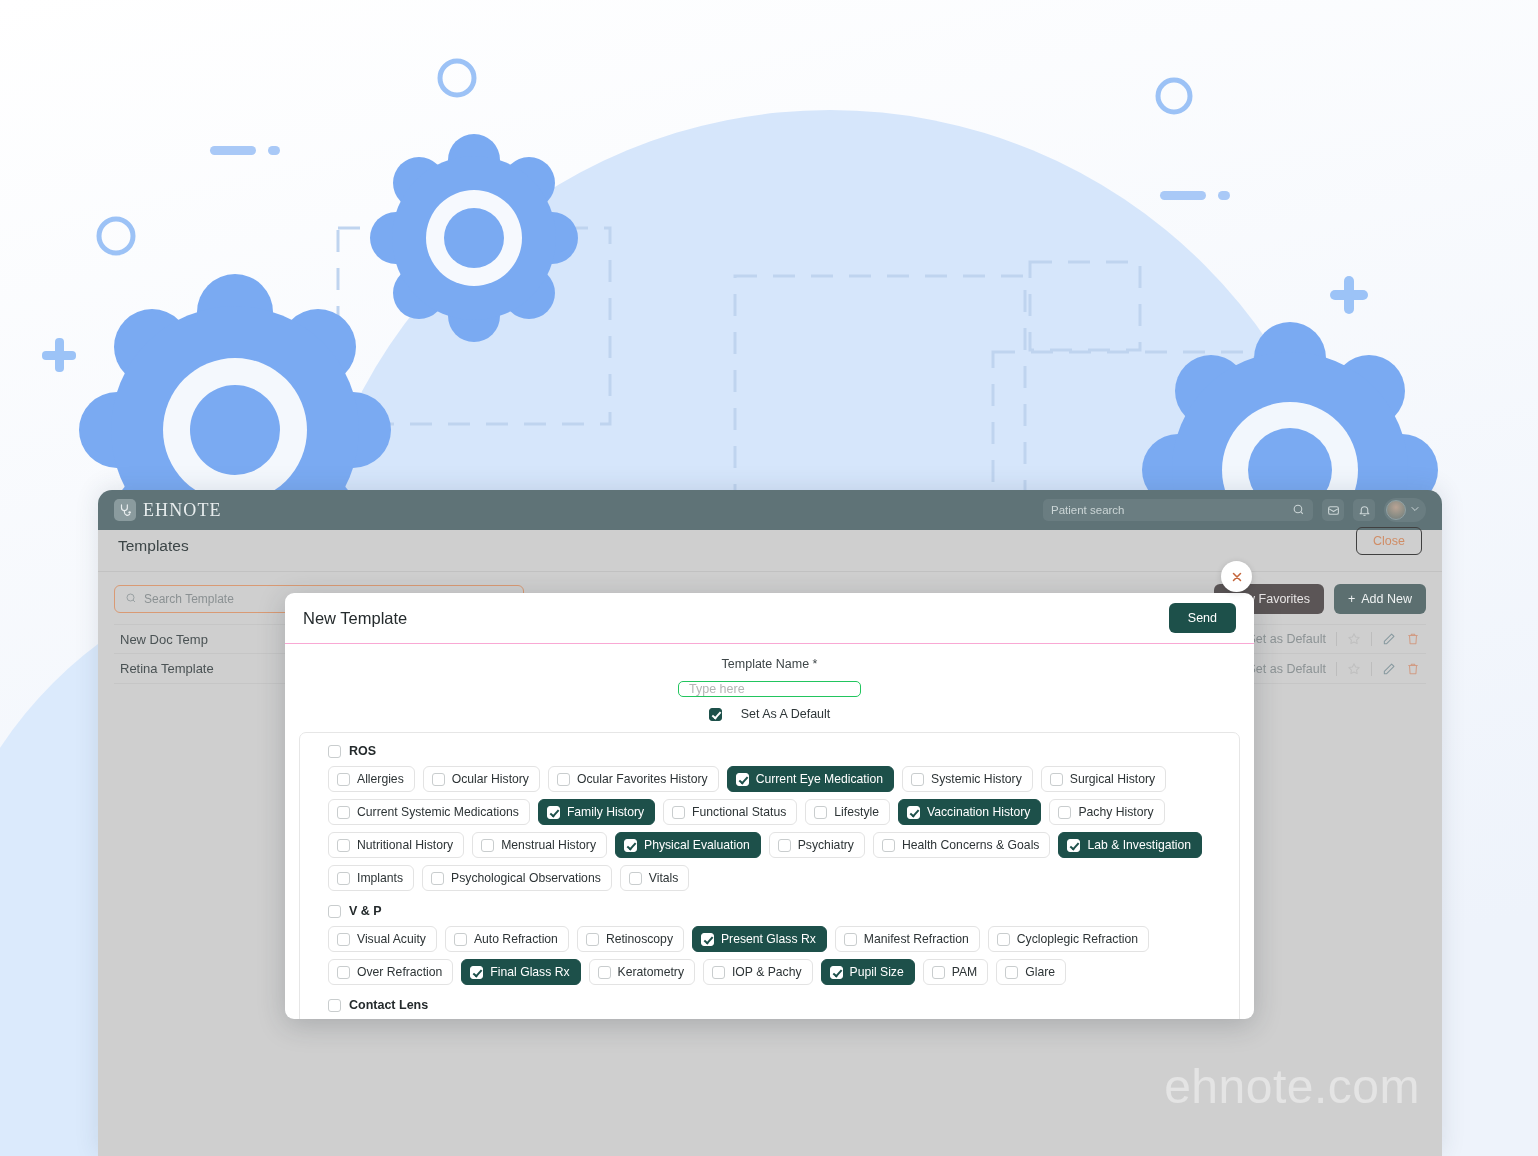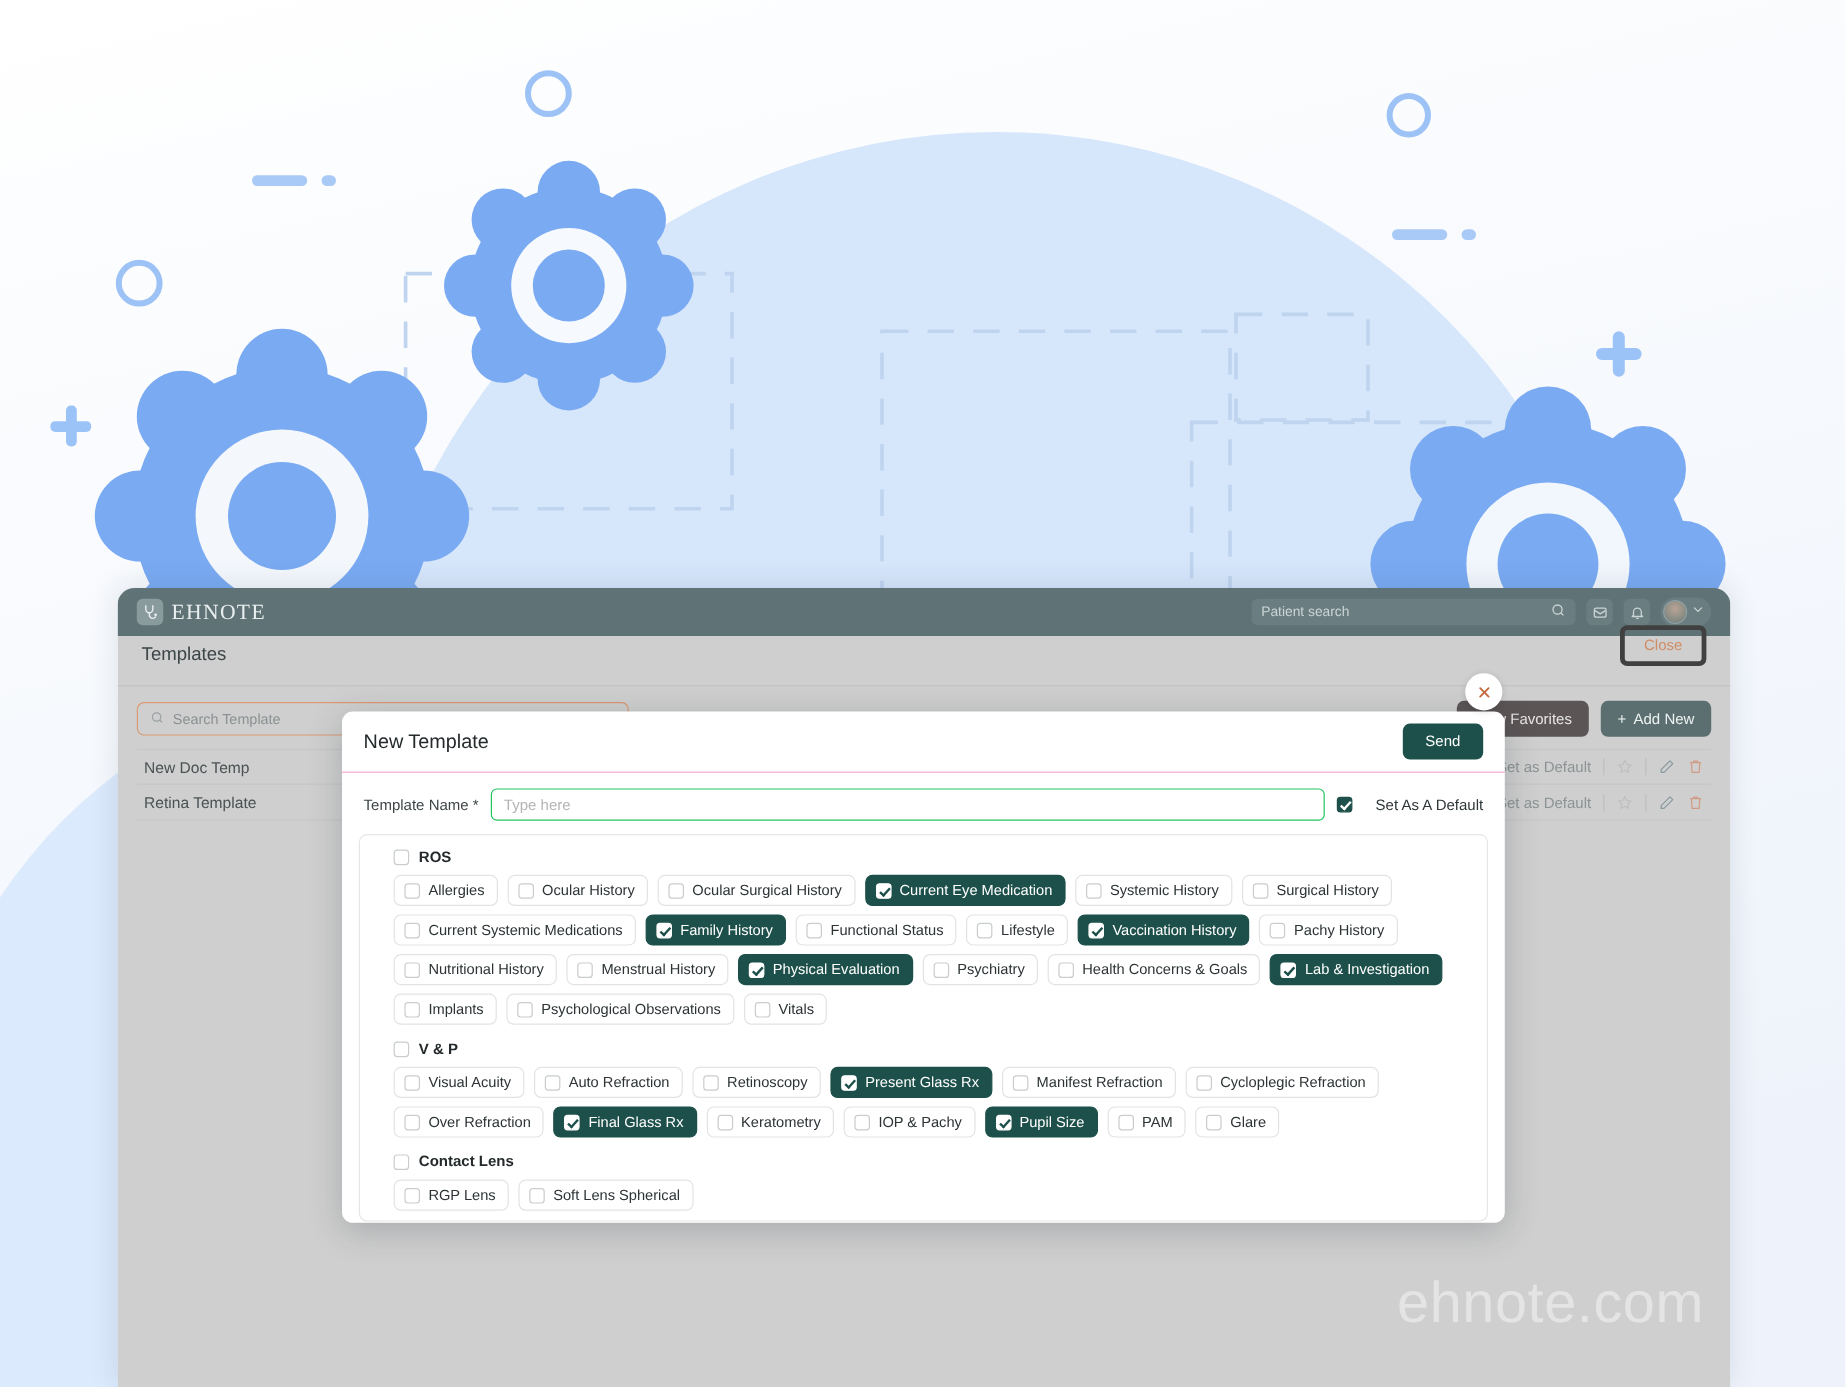--- a/index.html
+++ b/index.html
@@ -74,21 +74,21 @@
     position: relative;
   }
   #page-titlebar {
     height: 42px; display: flex; align-items: flex-end;
     padding: 16px 20px;
     border-bottom: 1px solid #c2c2c2;
   }
   #page-title { font-size: 15.5px; color: #3c4547; }
   #close-btn {
     margin-left: auto;
-    border: 4px solid #404040;
+    border: 1px solid #404040;
     color: #d08d66;
     background: transparent;
     border-radius: 6px;
     font-size: 12.5px;
     padding: 6px 16px;
     font-family: "Liberation Sans", sans-serif;
     cursor: pointer;
   }
   #toolbar-row {
     display: flex; align-items: center; gap: 10px;
@@ -169,20 +169,21 @@
   #send-btn {
     margin-left: auto;
     background: #1d504a; color: #fff;
     border: none; border-radius: 6px;
     font-size: 12.5px; padding: 8px 19px;
     font-family: "Liberation Sans", sans-serif; cursor: pointer;
   }
   #name-row {
     display: flex; align-items: center; gap: 10px;
     padding: 13px 18px 11px 18px;
+    flex-direction: column;
   }
   #name-label { font-size: 12.5px; color: #3e4648; white-space: nowrap; }
   #name-input {
     flex: 1; height: 27px;
     border: 1px solid #22c55e; border-radius: 5px;
     padding: 0 10px; font-size: 12.5px; color: #333;
     font-family: "Liberation Sans", sans-serif;
     outline: none;
   }
   #name-input::placeholder { color: #b4b4b4; }
@@ -502,21 +503,21 @@
         <span class="chip">
             <span class="cbx"></span>
             <span>Allergies</span>
           </span>
         <span class="chip">
             <span class="cbx"></span>
             <span>Ocular History</span>
           </span>
         <span class="chip">
             <span class="cbx"></span>
-            <span>Ocular Surgical History</span>
+            <span>Ocular Favorites History</span>
           </span>
         <span class="chip checked">
             <span class="cbx on"></span>
             <span>Current Eye Medication</span>
           </span>
         <span class="chip">
             <span class="cbx"></span>
             <span>Systemic History</span>
           </span>
         <span class="chip">

